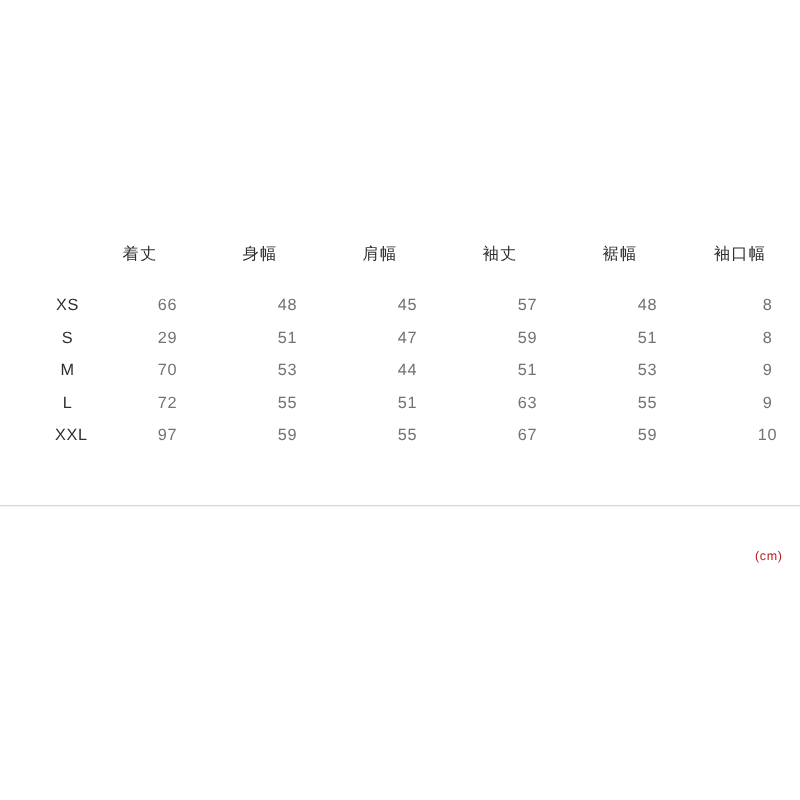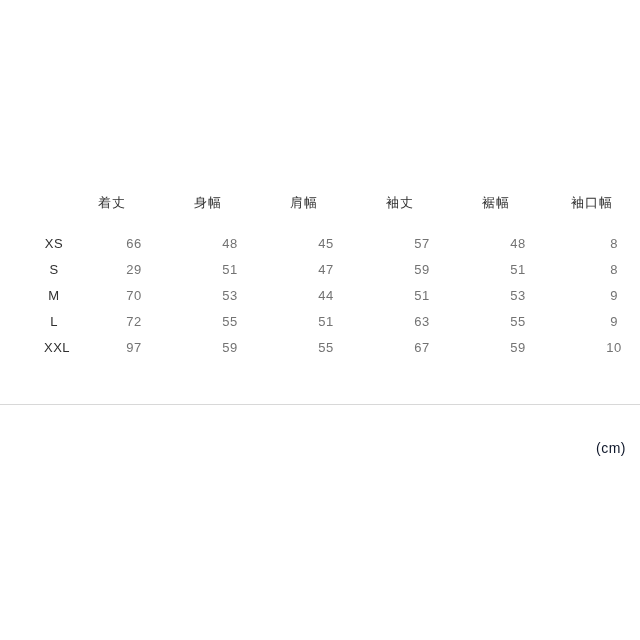--- a/index.html
+++ b/index.html
@@ -61,22 +61,22 @@
     left: 0px;
     top: 404px;
     width: 640px;
     height: 1px;
     background: #d8d8d8;
   }
   .unit {
     position: absolute;
     right: 14px;
     top: 440px;
-    font-size: 14px;
-    color: #0f172a;
+    font-size: 10px;
+    color: #b91c1c;
     letter-spacing: 0.5px;
   }
 </style>
 </head>
 <body>
 
 <div id="page">
 
   <table class="size-table">
     <colgroup>

